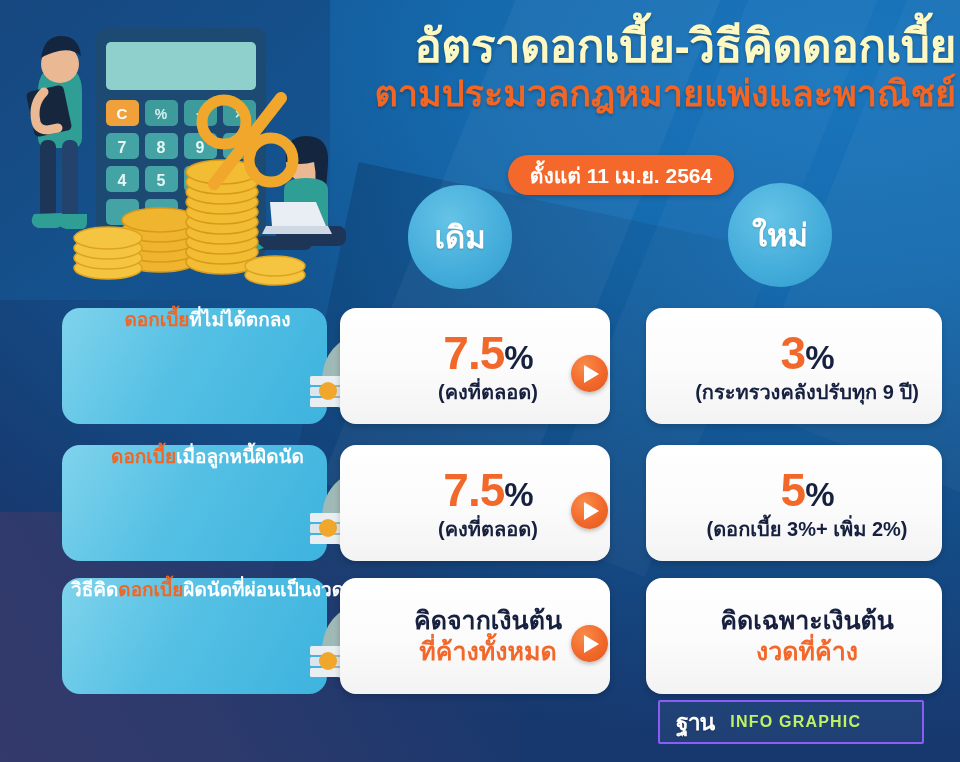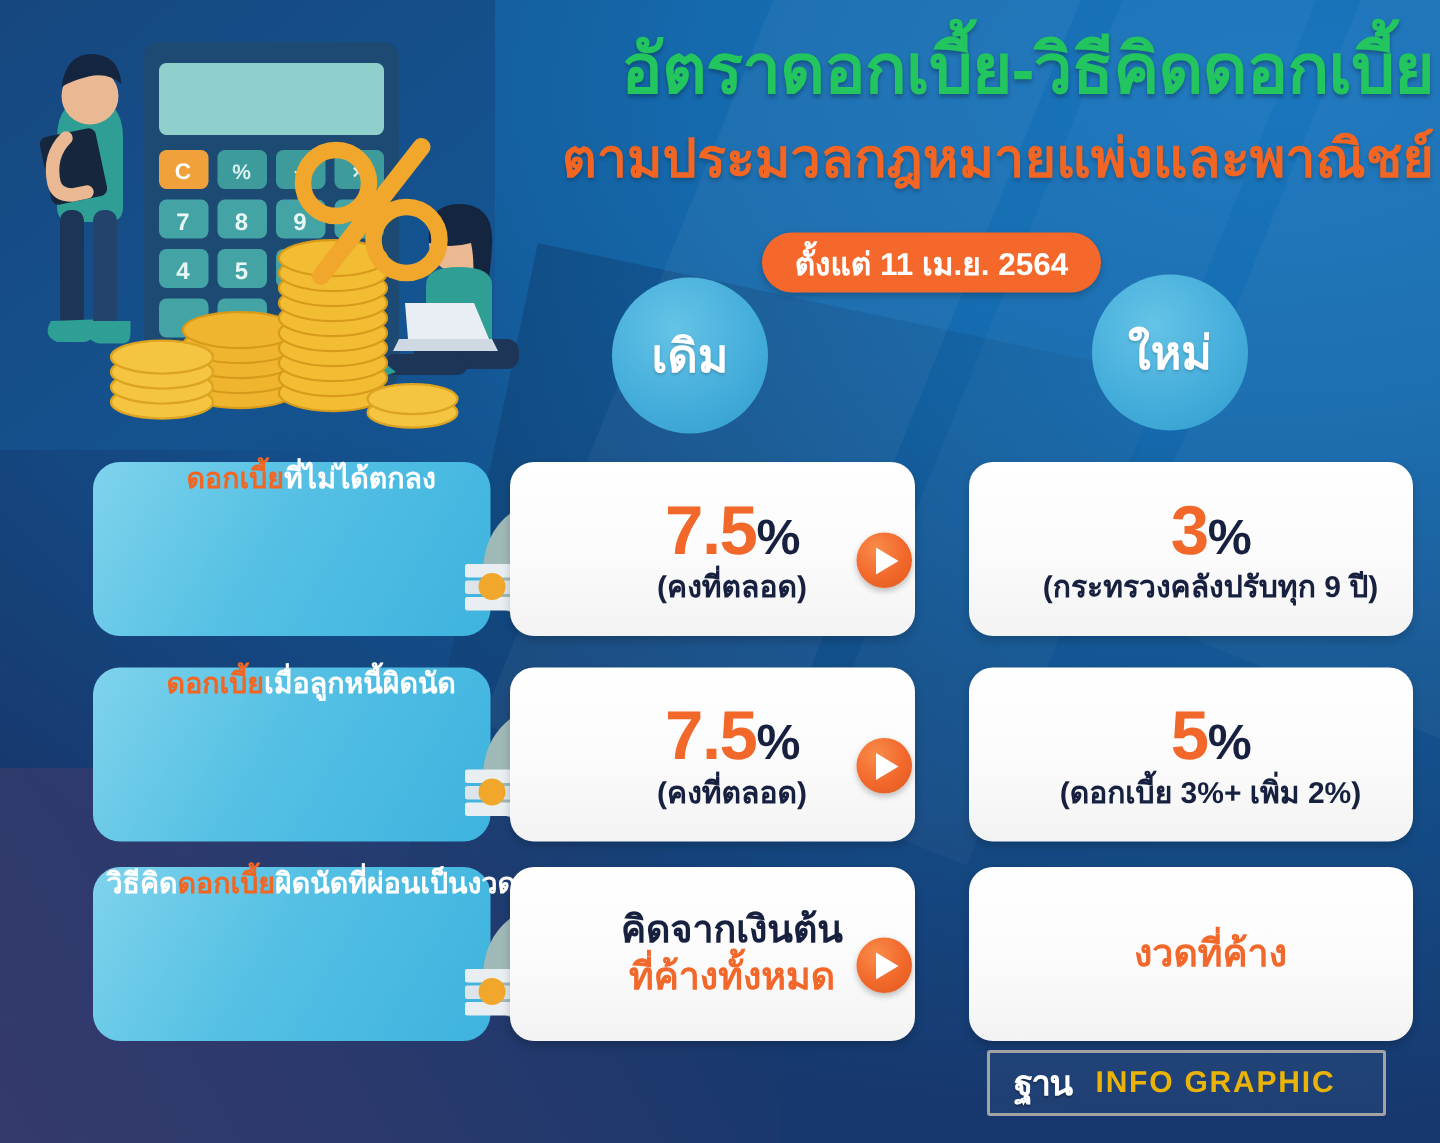--- a/index.html
+++ b/index.html
@@ -22,23 +22,23 @@
     background:linear-gradient(60deg,#343a6b 0%, rgba(52,58,107,.75) 35%, rgba(52,58,107,0) 85%);}
   .bg-streak{position:absolute;background:rgba(255,255,255,.045);}
   .s1{left:430px;top:-80px;width:190px;height:620px;transform:rotate(22deg);}
   .s2{left:660px;top:-120px;width:120px;height:700px;transform:rotate(22deg);background:rgba(255,255,255,.03);}
   .s3{left:830px;top:-40px;width:300px;height:520px;transform:rotate(22deg);background:rgba(255,255,255,.035);}
   .bg-dark-diag{position:absolute;left:300px;top:200px;width:420px;height:520px;
     background:linear-gradient(120deg,rgba(10,40,80,.30),rgba(10,40,80,0) 70%);transform:rotate(12deg);}
 
   
   .title-wrap{position:absolute;left:268px;top:22px;width:688px;text-align:right;}
-  .title1{font-size:46px;font-weight:bold;color:#22c55e;line-height:1.06;letter-spacing:-.5px;
+  .title1{font-size:46px;font-weight:bold;color:#fef9c3;line-height:1.06;letter-spacing:-.5px;
           text-shadow:0 2px 3px rgba(0,0,0,.28);white-space:nowrap;text-align:right;}
-  .title2{font-size:36px;font-weight:bold;color:#f26522;line-height:1.15;margin-top:14px;
+  .title2{font-size:36px;font-weight:bold;color:#f26522;line-height:1.15;margin-top:2px;
           text-shadow:0 2px 3px rgba(0,0,0,.22);white-space:nowrap;}
   .date-badge{position:absolute;left:508px;top:155px;width:226px;height:40px;border-radius:20px;
     background:#f4682b;color:#fff;font-size:21px;font-weight:bold;
     display:flex;align-items:center;justify-content:center;box-shadow:0 2px 5px rgba(0,0,0,.22);}
 
   
   .col-head{position:absolute;width:104px;height:104px;border-radius:50%;
     background:radial-gradient(circle at 40% 32%, #65c3e6 0%, #46aedb 55%, #2f9bcd 100%);
     display:flex;align-items:center;justify-content:center;
     color:#fff;font-size:31px;font-weight:bold;text-shadow:0 1px 2px rgba(0,0,0,.18);}
@@ -76,25 +76,25 @@
     background:radial-gradient(circle at 36% 30%, #f98c4a 0%, #f2682b 55%, #dd5a1e 100%);
     box-shadow:0 2px 4px rgba(0,0,0,.25);}
   .arrow i{position:absolute;left:13px;top:9.5px;width:0;height:0;
     border-left:15px solid #fff;border-top:9px solid transparent;border-bottom:9px solid transparent;}
 
   
   .bag{position:absolute;left:246px;top:6px;width:96px;height:106px;}
 
   
   .logo{position:absolute;left:658px;top:700px;width:262px;height:40px;
-    border:2px solid #a3a3a3;border-radius:2px;display:flex;align-items:center;
+    border:2px solid #8b5cf6;border-radius:2px;display:flex;align-items:center;
     background:rgba(255,255,255,.04);}
   .logo-thai{font-size:23px;font-weight:bold;color:#fff;margin-left:16px;letter-spacing:-1px;
              text-shadow:0 1px 1px rgba(0,0,0,.3);}
-  .logo-en{font-size:20px;font-weight:bold;color:#eab308;margin-left:16px;letter-spacing:1.2px;text-align:right;}
+  .logo-en{font-size:16px;font-weight:bold;color:#bef264;margin-left:16px;letter-spacing:1.2px;text-align:right;}
 
   
   .illus{position:absolute;left:0;top:0;width:360px;height:300px;}
 </style>
 </head>
 <body>
 
 <div id="stage">
 
   <div class="bg-base"></div>
@@ -326,20 +326,21 @@
       </svg>
     </div>
     <div class="value-card mid">
       <div class="txt-dark">คิดจากเงินต้น</div>
       <div class="txt-orange">ที่ค้างทั้งหมด</div>
     </div>
     <div class="arrow">
         <i></i>
       </div>
     <div class="value-card right">
+      <div class="txt-dark">คิดเฉพาะเงินต้น</div>
       <div class="txt-orange">งวดที่ค้าง</div>
     </div>
   </div>
 
   <div class="logo">
     <span class="logo-thai">ฐาน</span>
     <span class="logo-en">INFO GRAPHIC</span>
   </div>
 
 </div>

